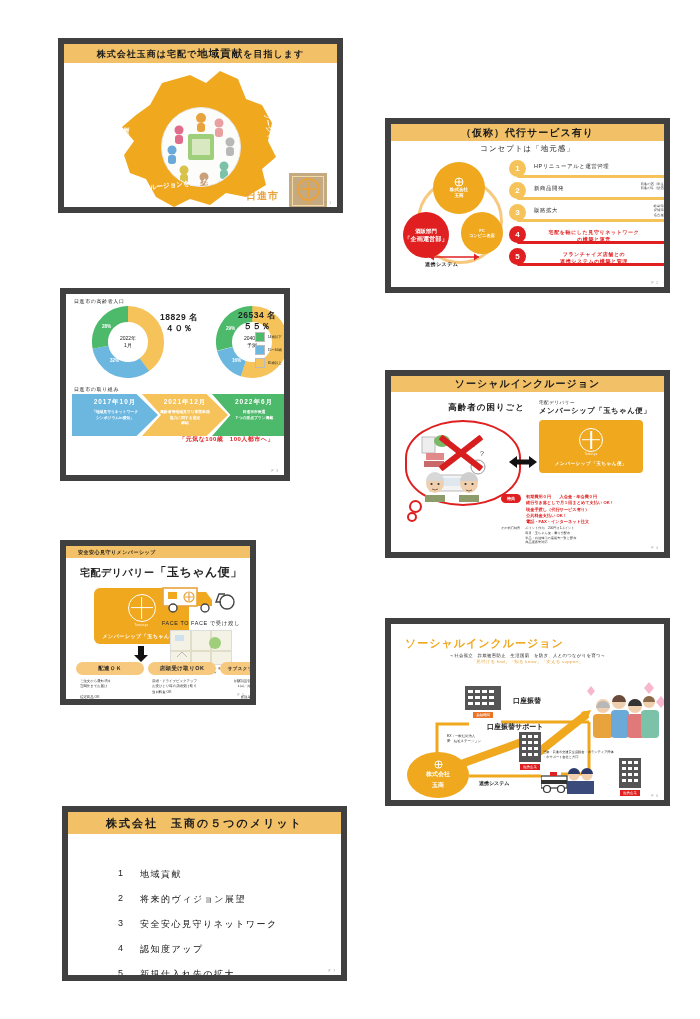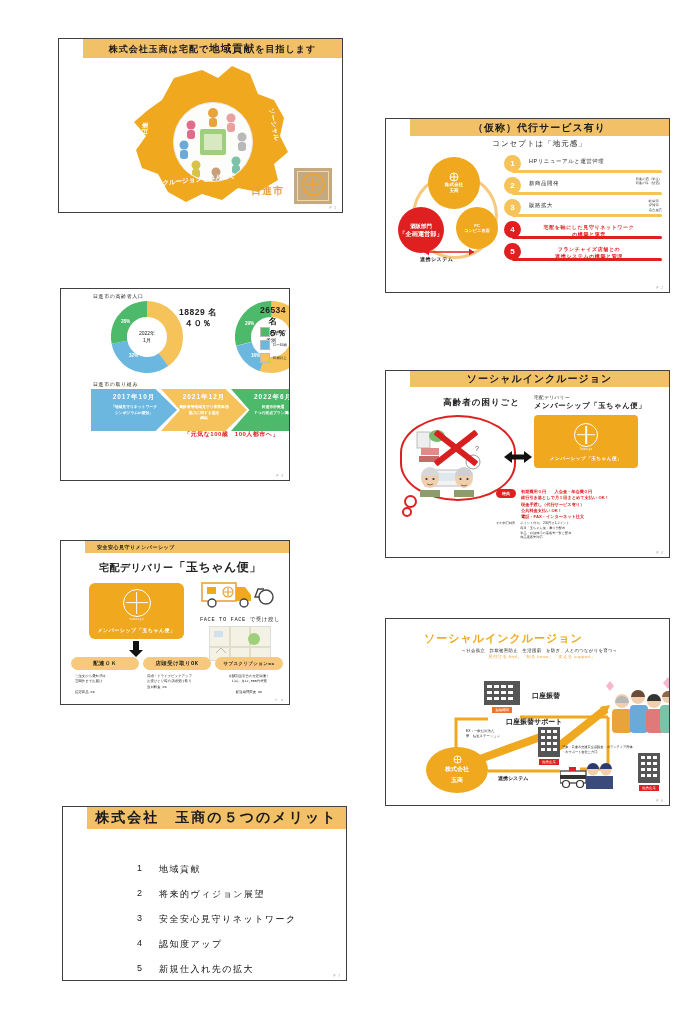--- a/index.html
+++ b/index.html
@@ -3,23 +3,22 @@
 <meta charset="utf-8">
 <style>
   html,body{margin:0;padding:0;}
   body{
     width:700px;height:1019px;background:#ffffff;
     font-family:"Liberation Sans","DejaVu Sans",sans-serif;
     color:#222;overflow:hidden;position:relative;
   }
   .slide{
     position:absolute;background:#ffffff;
-    border:1px solid #404040;box-sizing:border-box;
+    border:6px solid #404040;box-sizing:border-box;
     overflow:hidden;
-    padding-left:24px;
   }
   .band{
     background:#f2c066;width:100%;box-sizing:border-box;
     display:flex;align-items:center;justify-content:center;
   }
   .band-title{
     font-weight:bold;letter-spacing:1px;color:#1a1a1a;white-space:nowrap;
   }
   .pgnum{position:absolute;right:5px;bottom:2px;font-size:3px;color:#999;letter-spacing:1px;}
 
@@ -123,21 +122,21 @@
   .card .cname{font-size:4.6px;color:#fff;font-weight:bold;margin-top:5px;letter-spacing:.5px;}
   .dbl-arrow{position:absolute;left:118px;top:78px;width:28px;height:16px;}
   .tokuten{position:absolute;left:110px;top:118px;display:flex;align-items:flex-start;}
   .tbadge{background:#e02020;color:#fff;font-size:4px;font-weight:bold;border-radius:7px;padding:2px 6px;white-space:nowrap;}
   .tlist{margin-left:5px;font-size:4.2px;font-weight:bold;color:#e02020;line-height:1.5;}
   .other{position:absolute;left:110px;top:150px;display:flex;font-size:3.2px;color:#333;}
   .other .ol{margin-right:5px;white-space:nowrap;}
   .other .orr{line-height:1.5;}
 
   
-  #s5{left:60px;top:540px;width:230px;height:165px;font-family:Liberation Mono, monospace;}
+  #s5{left:60px;top:540px;width:196px;height:165px;}
   #s5 .band{height:12px;justify-content:flex-start;padding-left:12px;}
   #s5 .band-title{font-size:5px;letter-spacing:.5px;}
   .s5title{font-size:10px;font-weight:bold;margin:6px 0 0 14px;letter-spacing:.5px;}
   .s5title b{font-size:12px;}
   .bigcard{position:absolute;left:28px;top:42px;width:95px;height:56px;background:#f0a81f;border-radius:6px;display:flex;flex-direction:column;align-items:center;justify-content:center;}
   .bigcard .cmark{width:26px;height:26px;border-radius:50%;border:1.8px solid #fff;position:relative;}
   .bigcard .cmark:before{content:"";position:absolute;left:50%;top:2px;width:1.8px;height:22px;background:#fff;transform:translateX(-50%);}
   .bigcard .cmark:after{content:"";position:absolute;top:50%;left:2px;height:1.8px;width:22px;background:#fff;transform:translateY(-50%);}
   .bigcard .ctx{font-size:2.8px;color:#fff;letter-spacing:.4px;margin-top:1px;}
   .bigcard .cname{font-size:5px;color:#fff;font-weight:bold;margin-top:6px;letter-spacing:.5px;}
@@ -162,21 +161,21 @@
   .nlabel{font-size:3.4px;color:#fff;background:#e8752a;padding:1px 3px;margin-top:2px;white-space:nowrap;}
   .nlabel.r{background:#e02020;}
   .ellipse{width:62px;height:46px;border-radius:50%;background:#f0a81f;display:flex;flex-direction:column;align-items:center;justify-content:center;color:#fff;font-size:6px;font-weight:bold;line-height:1.7;}
   .bank{width:36px;height:24px;background:#555;position:relative;}
   .bldg{width:22px;height:30px;background:#555;}
   .d-text{position:absolute;font-weight:bold;}
 
   
   #s7{left:62px;top:806px;width:285px;height:175px;}
   #s7 .band{height:22px;}
-  #s7 .band-title{font-size:14px;letter-spacing:2px;}
+  #s7 .band-title{font-size:11px;letter-spacing:2px;}
   .merits{margin:34px 0 0 50px;}
   .merit{display:flex;font-size:9px;margin-bottom:12px;letter-spacing:1.5px;}
   .merit .mn{width:22px;color:#222;}
   .merit .mt{color:#111;}
 </style>
 </head>
 <body>
 
 <div class="slide" id="s1">
   <div class="band">

